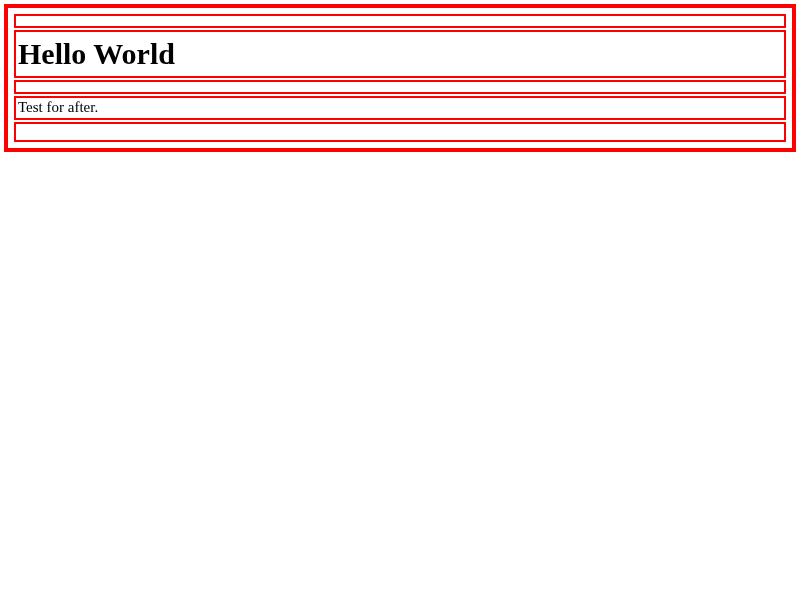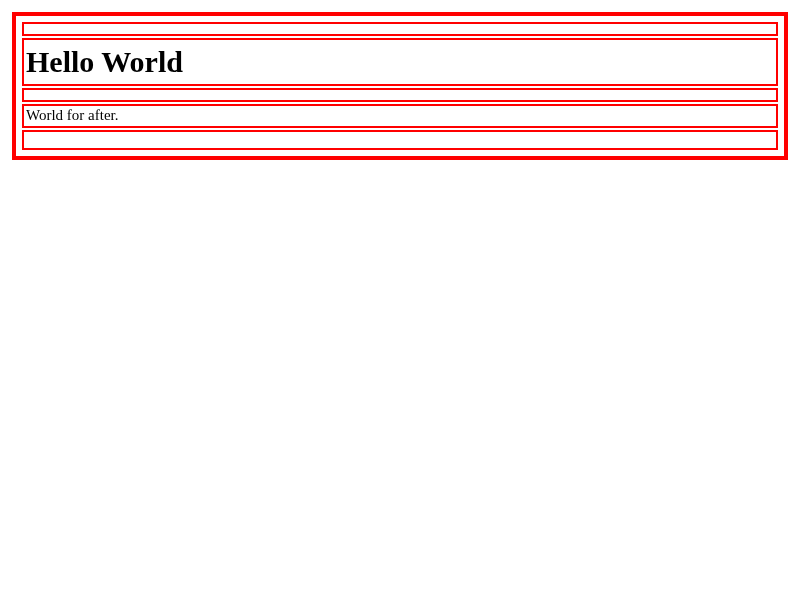--- a/index.html
+++ b/index.html
@@ -9,21 +9,21 @@
     }
     body {
       width: 800px;
       height: 600px;
       font-family: "Times New Roman", Times, serif;
       background: white;
     }
     .outer-container {
       border: 4px solid red;
       padding: 6px;
-      margin: 12px;
+      margin: 4px;
     }
     .row {
       border: 2px solid red;
       min-height: 18px;
       margin-bottom: 2px;
     }
     .row:last-child {
       margin-bottom: 0;
     }
     .heading-row {
@@ -51,16 +51,16 @@
 </head>
 <body>
 
 <div class="outer-container">
   <div class="row empty-small"></div>
   <div class="row heading-row">
     <h1>Hello World</h1>
   </div>
   <div class="row empty-small"></div>
   <div class="row text-row">
-    <span>World for after.</span>
+    <span>Test for after.</span>
   </div>
   <div class="row empty-end"></div>
 </div>
 
 </body></html>

